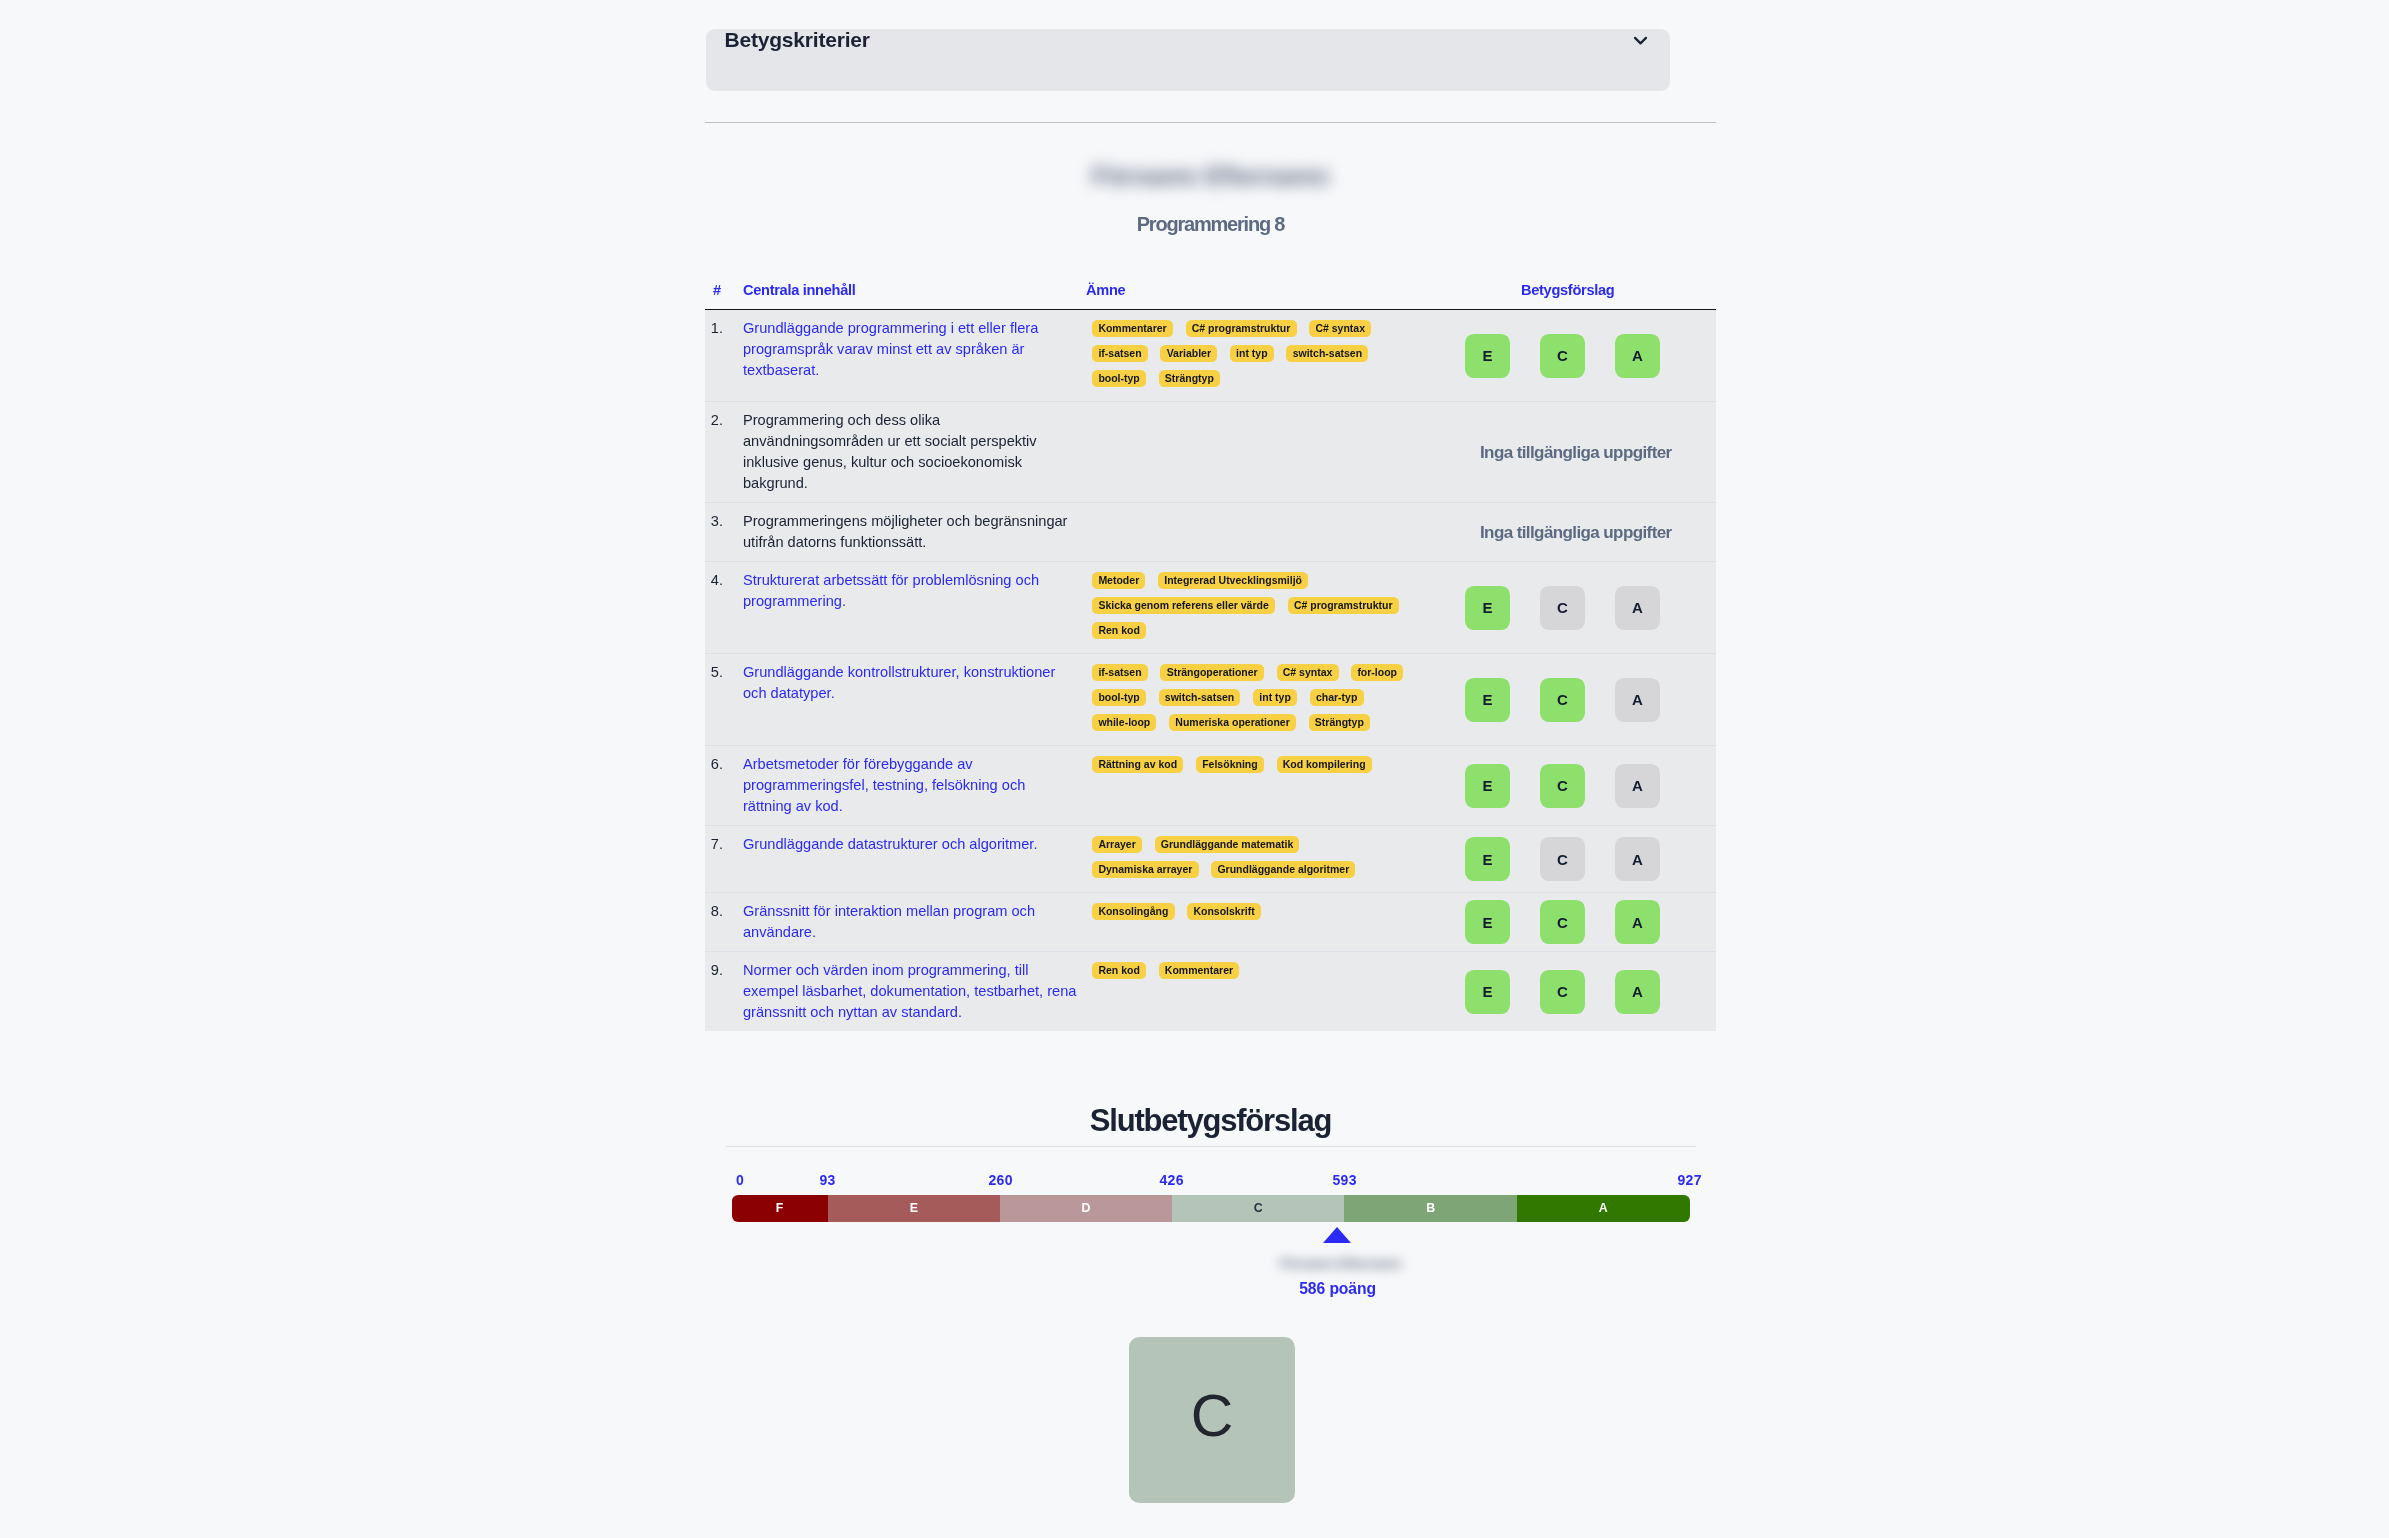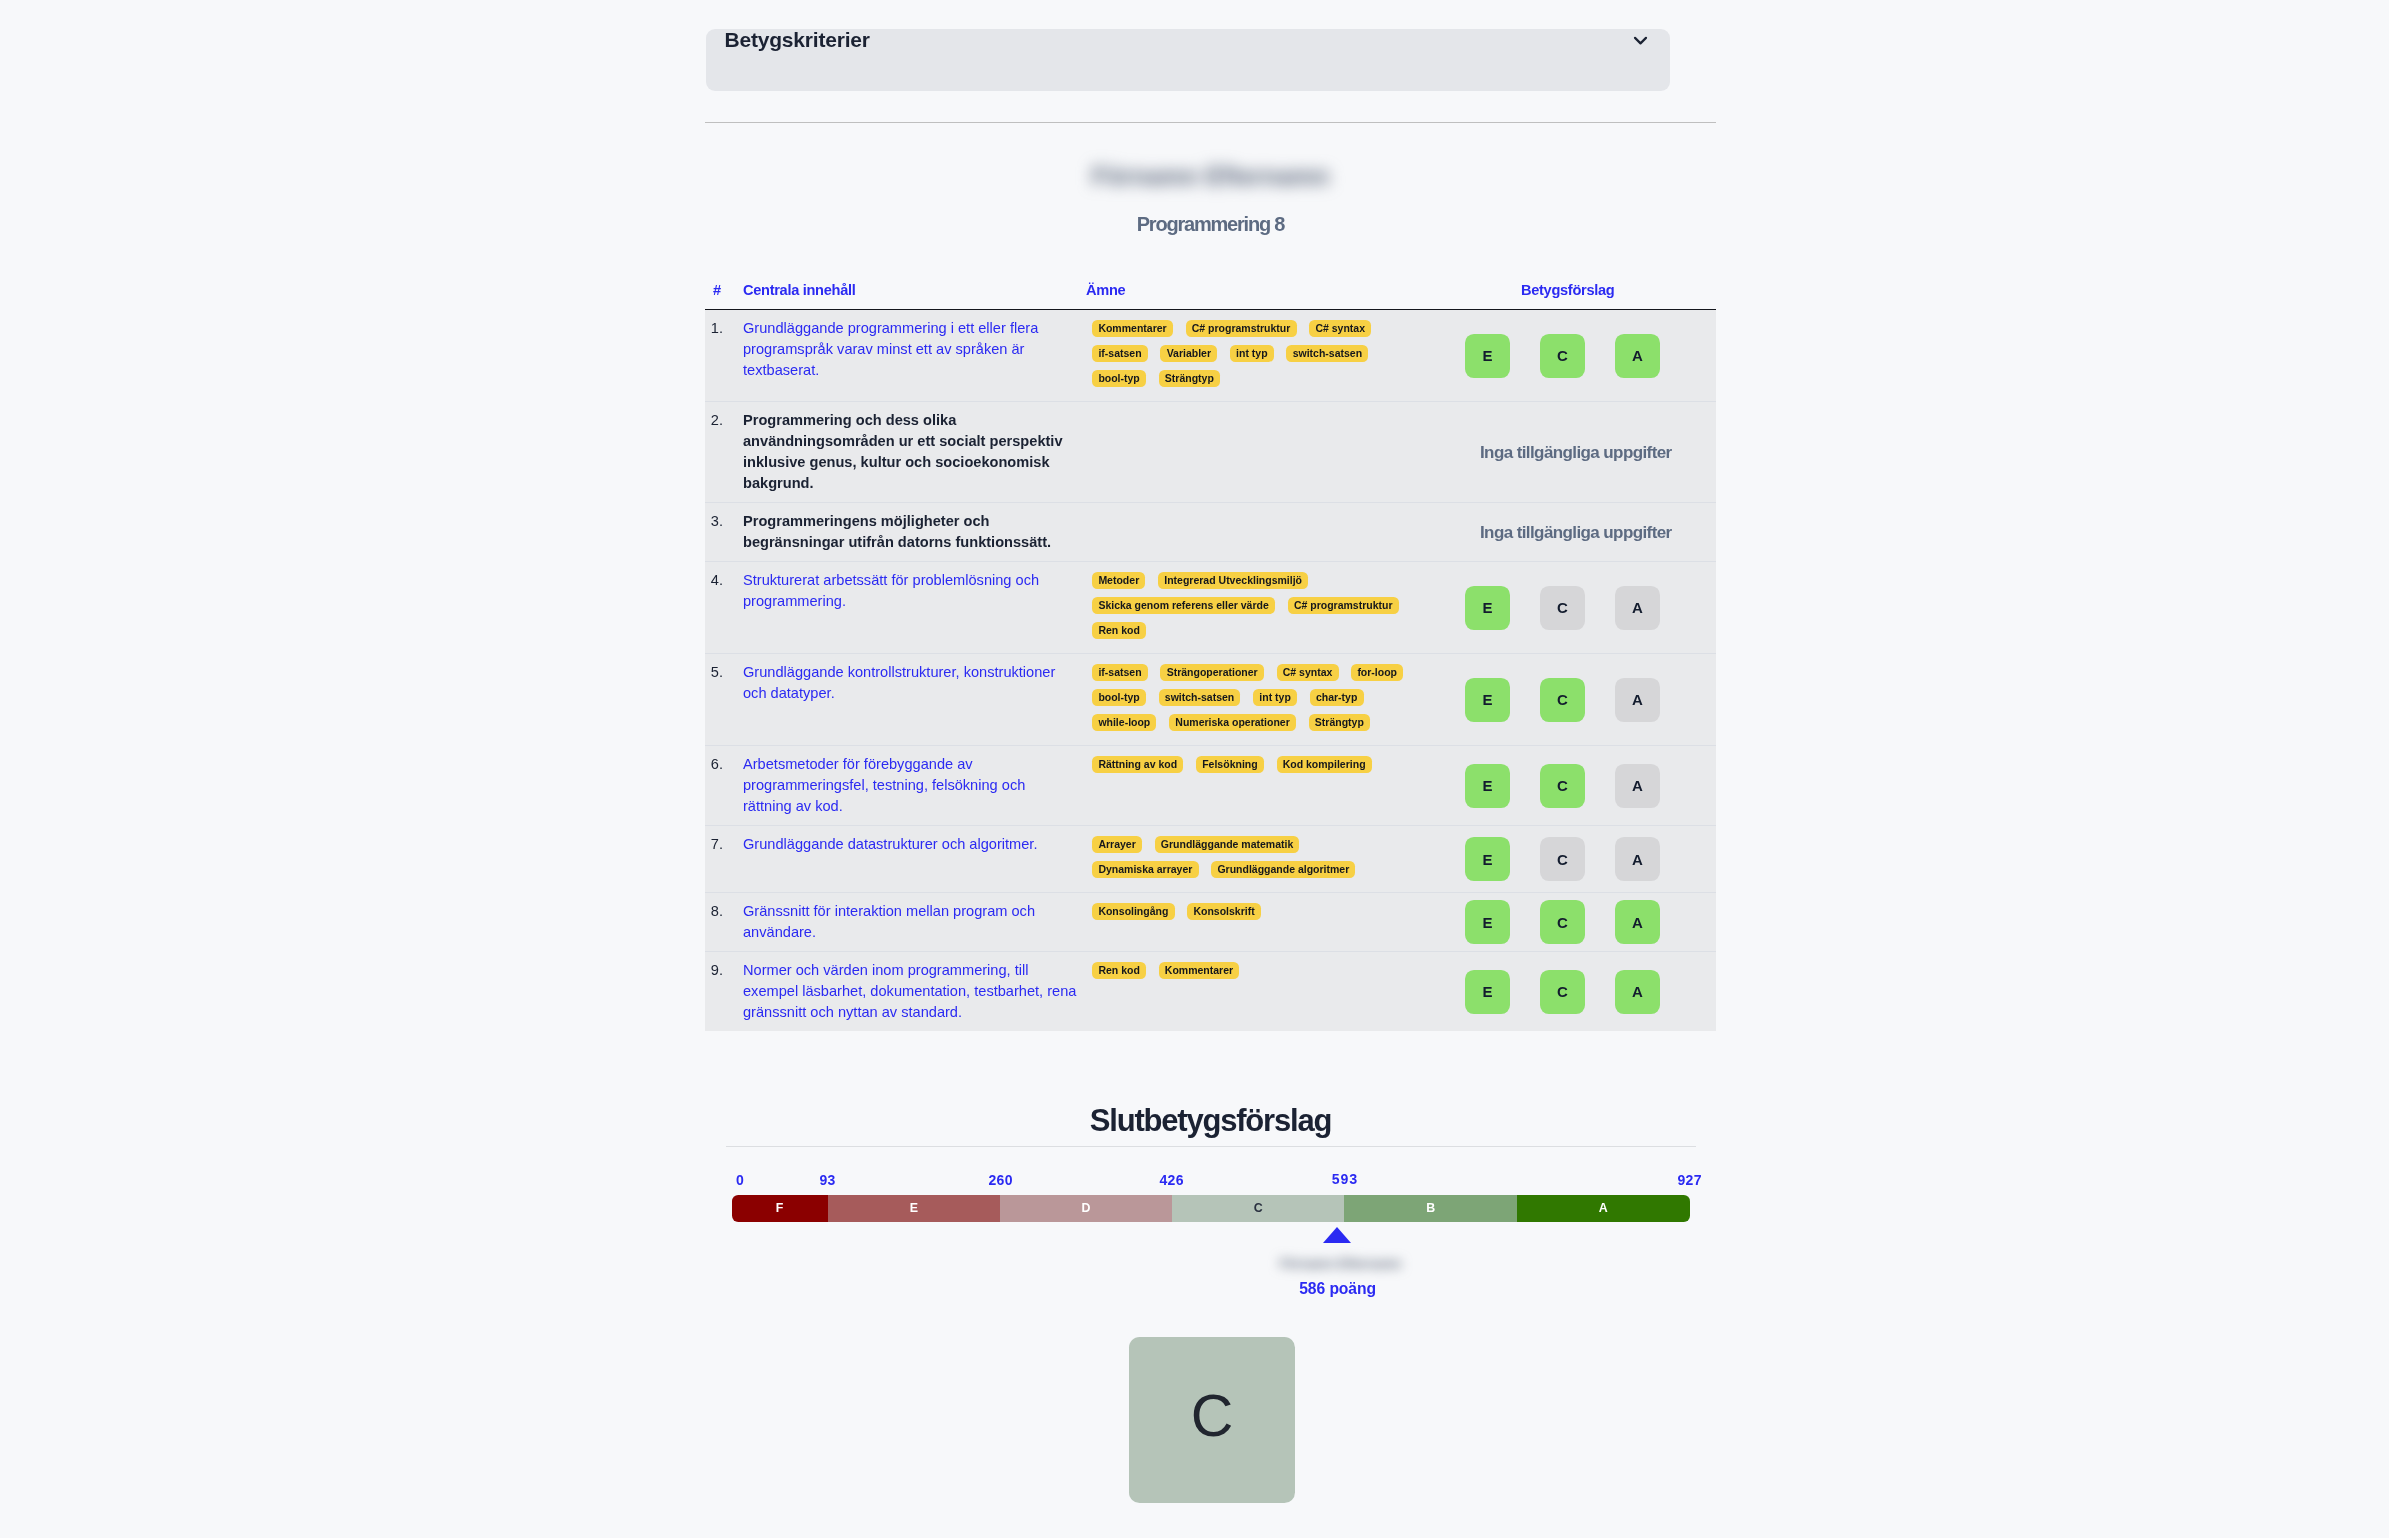--- a/index.html
+++ b/index.html
@@ -60,21 +60,21 @@
   .c-sub{width:340px;flex:none;}
   .c-grade{width:291px;flex:none;}
   .tbody{border-top:1.8px solid #14161c;background:var(--rowbg);}
   .row{display:flex;border-bottom:0.9px solid var(--rowline);align-items:stretch;}
   .row:last-child{border-bottom:none;}
   .cell{padding:8px 0;font-size:14.6px;line-height:21px;}
   .cell.c-num{padding-left:5.8px;color:#1b2233;}
   .cell.c-txt{padding-right:8.9px;}
   .cell.c-sub{padding-left:6.2px;}
   .cell.c-txt a{color:var(--accent);text-decoration:none;}
-  .cell.c-txt.plain{color:#1b2233;font-weight:bold;}
+  .cell.c-txt.plain{color:#1b2233;}
   .chips{line-height:25px;margin-top:-2.7px;margin-bottom:2.7px;}
   .chip{
     background:var(--chip);border-radius:5.3px;
     font-size:10.5px;font-weight:bold;color:#15171c;
     padding:4px 6.2px 4px 6.2px;line-height:9.7px;white-space:nowrap;
     display:inline-block;margin-right:12.7px;vertical-align:middle;
   }
   .grades{display:flex;align-items:center;height:100%;gap:30px;padding-left:39px;}
   .gbox{
     width:45px;height:44px;border-radius:8.9px;
@@ -260,21 +260,21 @@
 
   <div class="final-title">Slutbetygsförslag</div>
   <div class="final-sep"></div>
 
   <div class="scale">
     <div class="ticks" id="ticks">
         <div class="tick" style="left: 4.4px;">0</div>
         <div class="tick" style="left: 96px; transform: translateX(-50%);">93</div>
         <div class="tick" style="left: 269px; transform: translateX(-50%);">260</div>
         <div class="tick" style="left: 440px; transform: translateX(-50%);">426</div>
-        <div class="tick" style="left: 613px; transform: translateX(-50%); font-family: Liberation Mono, monospace;">593</div>
+        <div class="tick" style="left: 613px; transform: translateX(-50%);">593</div>
         <div class="tick" style="left: 785px; transform: translateX(-50%); margin-top: 20px;">760</div>
         <div class="tick" style="left: 958px; transform: translateX(-50%);">927</div>
       </div>
     <div class="bar" id="bar">
         <div class="seg" style="background: rgb(139, 0, 0); color: rgb(255, 255, 255); width: 10.0324%;">F</div>
         <div class="seg" style="background: rgb(166, 91, 91); color: rgb(255, 255, 255); width: 18.0151%;">E</div>
         <div class="seg" style="background: rgb(186, 151, 153); color: rgb(255, 255, 255); width: 17.9072%;">D</div>
         <div class="seg" style="background: rgb(181, 196, 184); color: rgb(42, 49, 64); width: 18.0151%;">C</div>
         <div class="seg" style="background: rgb(125, 165, 118); color: rgb(255, 255, 255); width: 18.0151%;">B</div>
         <div class="seg" style="background: rgb(48, 120, 0); color: rgb(255, 255, 255); width: 18.0151%;">A</div>

